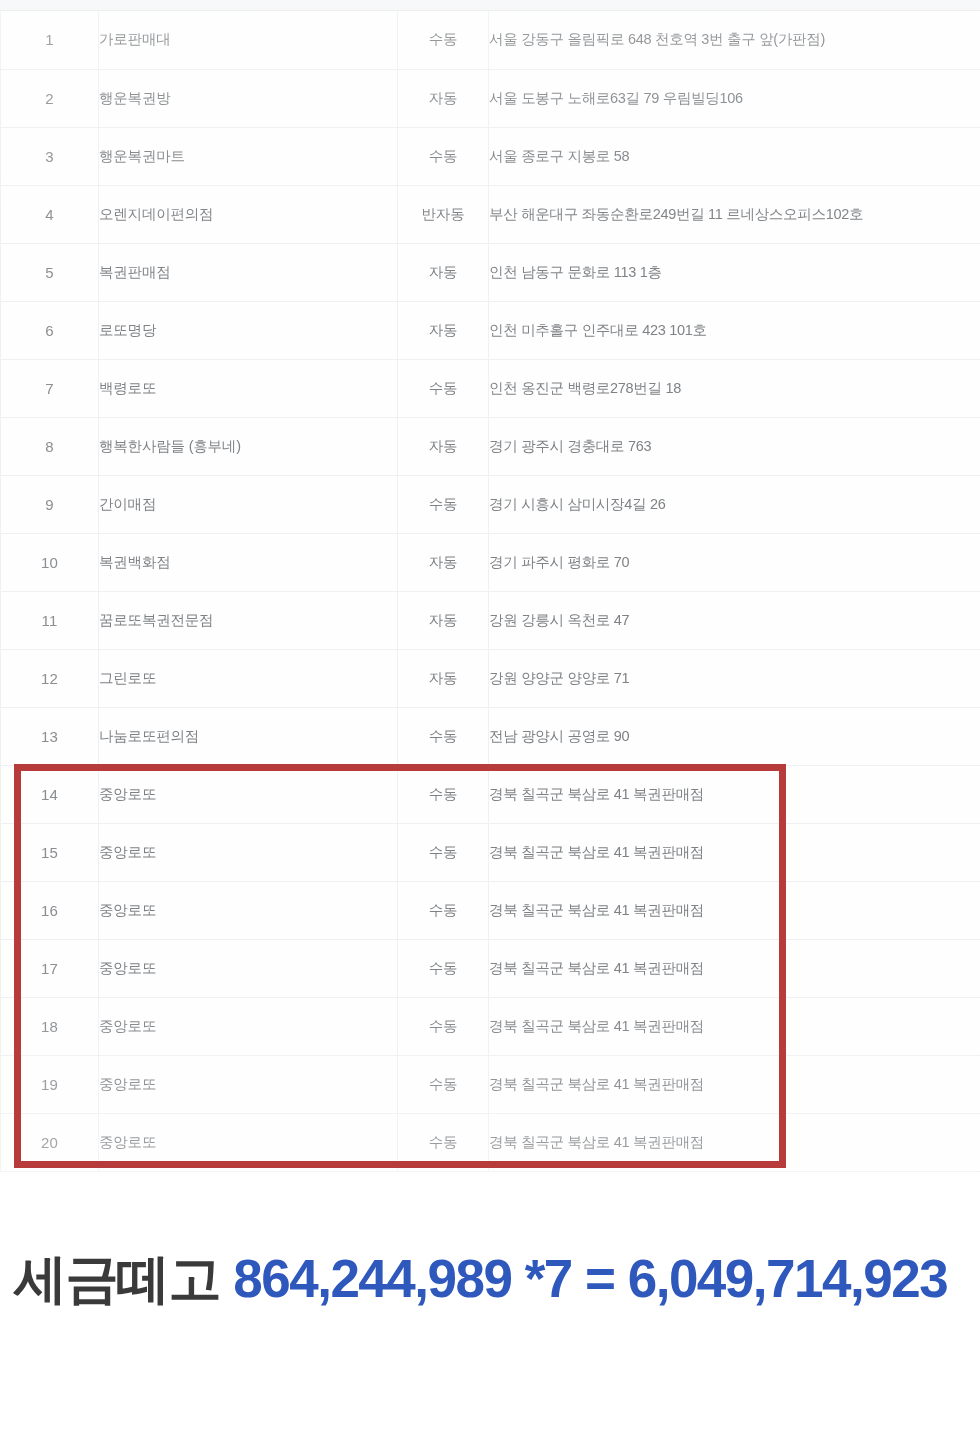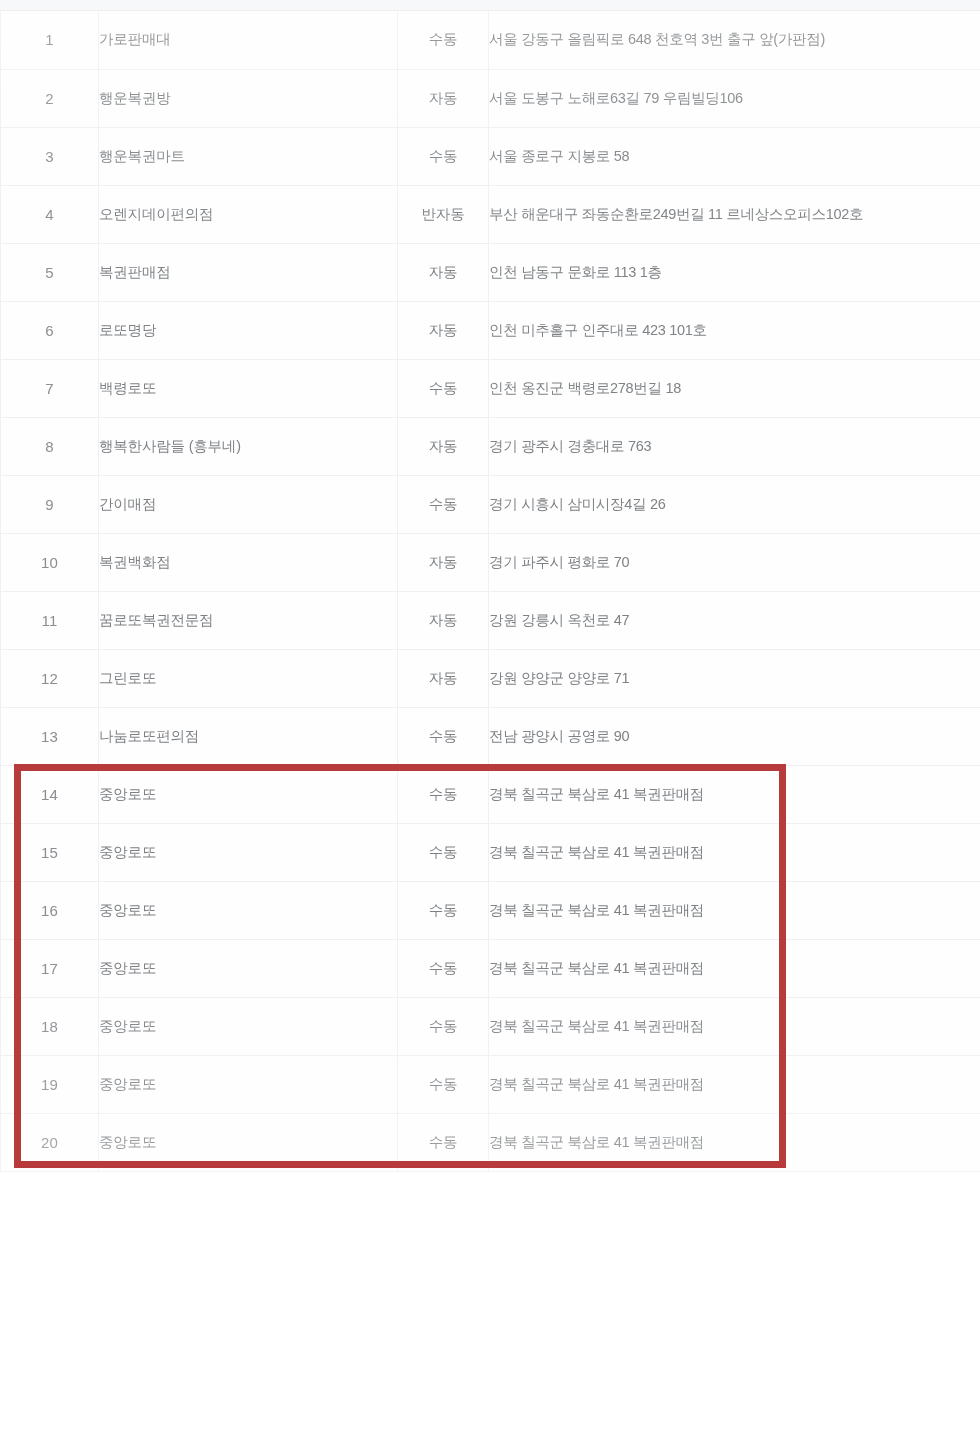--- a/index.html
+++ b/index.html
@@ -293,14 +293,17 @@
           <td class="cell-type">수동</td>
           <td class="cell-addr">경북 칠곡군 북삼로 41 복권판매점</td>
         </tr>
       </tbody>
     </table>
 
   </div>
 
   <div id="highlight-box" style="border-color: rgb(183, 59, 59);"></div>
 
+  <div id="caption">
+    <div id="caption-text"><span class="cap-label" style="color: rgb(58, 58, 58);">세금떼고 </span><span class="cap-value" style="color: rgb(47, 88, 189);">864,244,989 *7 = 6,049,714,923</span></div>
+  </div>
 
 </div>
 
 </body></html>

